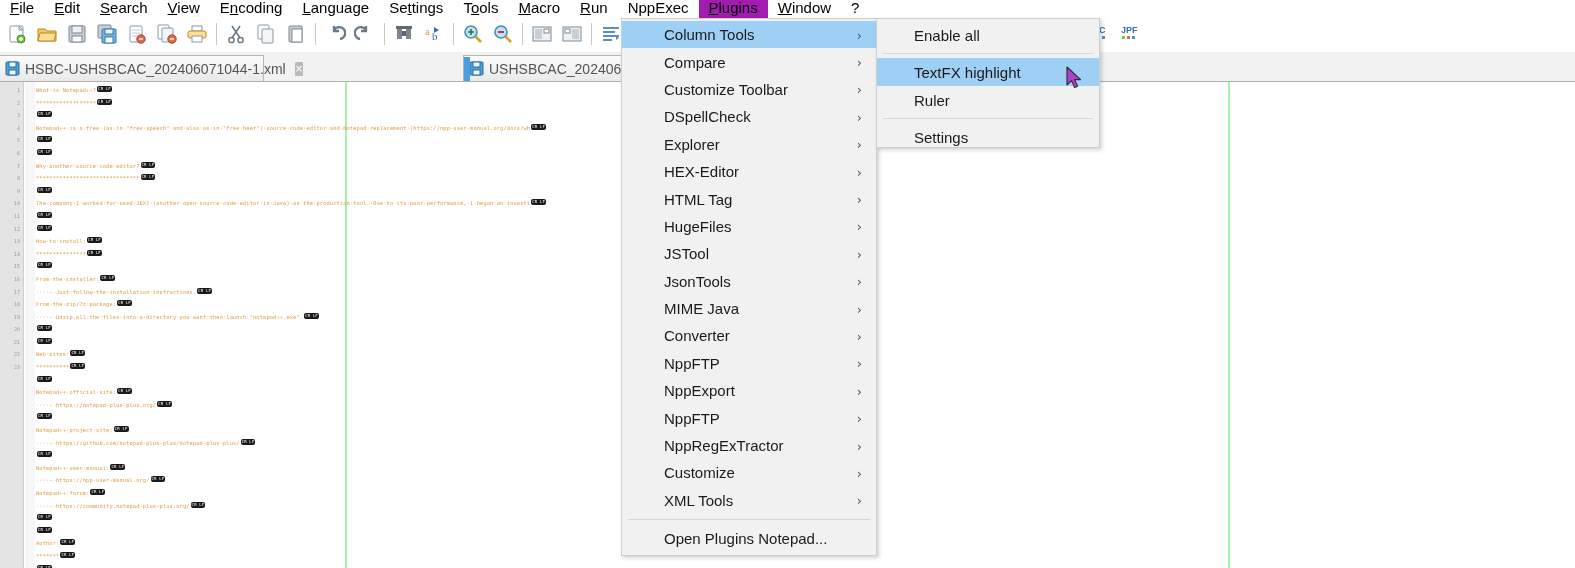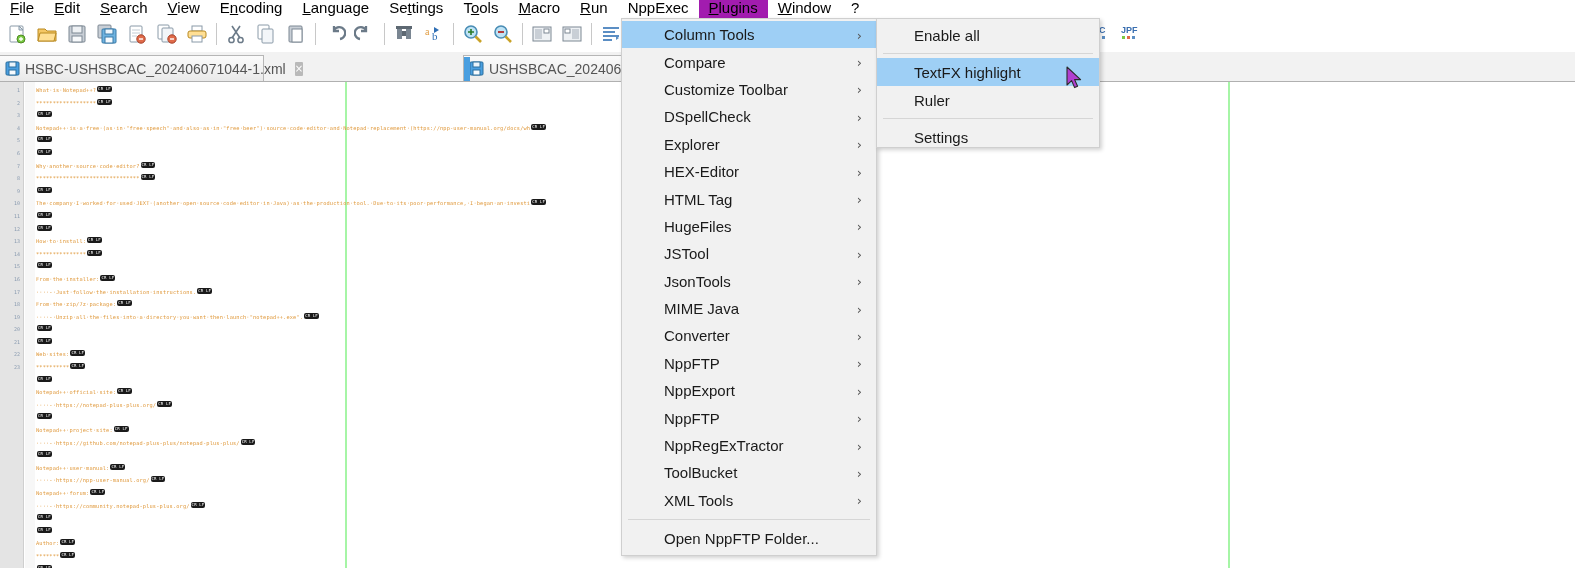--- a/index.html
+++ b/index.html
@@ -544,30 +544,30 @@
       </div>
       <div class="pmi">
         <span>NppFTP</span>
         <span class="arrow">›</span>
       </div>
       <div class="pmi">
         <span>NppRegExTractor</span>
         <span class="arrow">›</span>
       </div>
       <div class="pmi">
-        <span>ToolBucket</span>
+        <span>Customize</span>
         <span class="arrow">›</span>
       </div>
       <div class="pmi">
         <span>XML Tools</span>
         <span class="arrow">›</span>
       </div>
       <div class="pm-sep"></div>
       <div class="pmi">
-        <span>Open NppFTP Folder...</span>
+        <span>Open Plugins Notepad...</span>
       </div>
     </div>
 
   <div id="sub-menu">
       <div class="smi">
         <span>Enable all</span>
       </div>
       <div class="sm-sep"></div>
       <div class="smi hl">
         <span>TextFX highlight</span>

